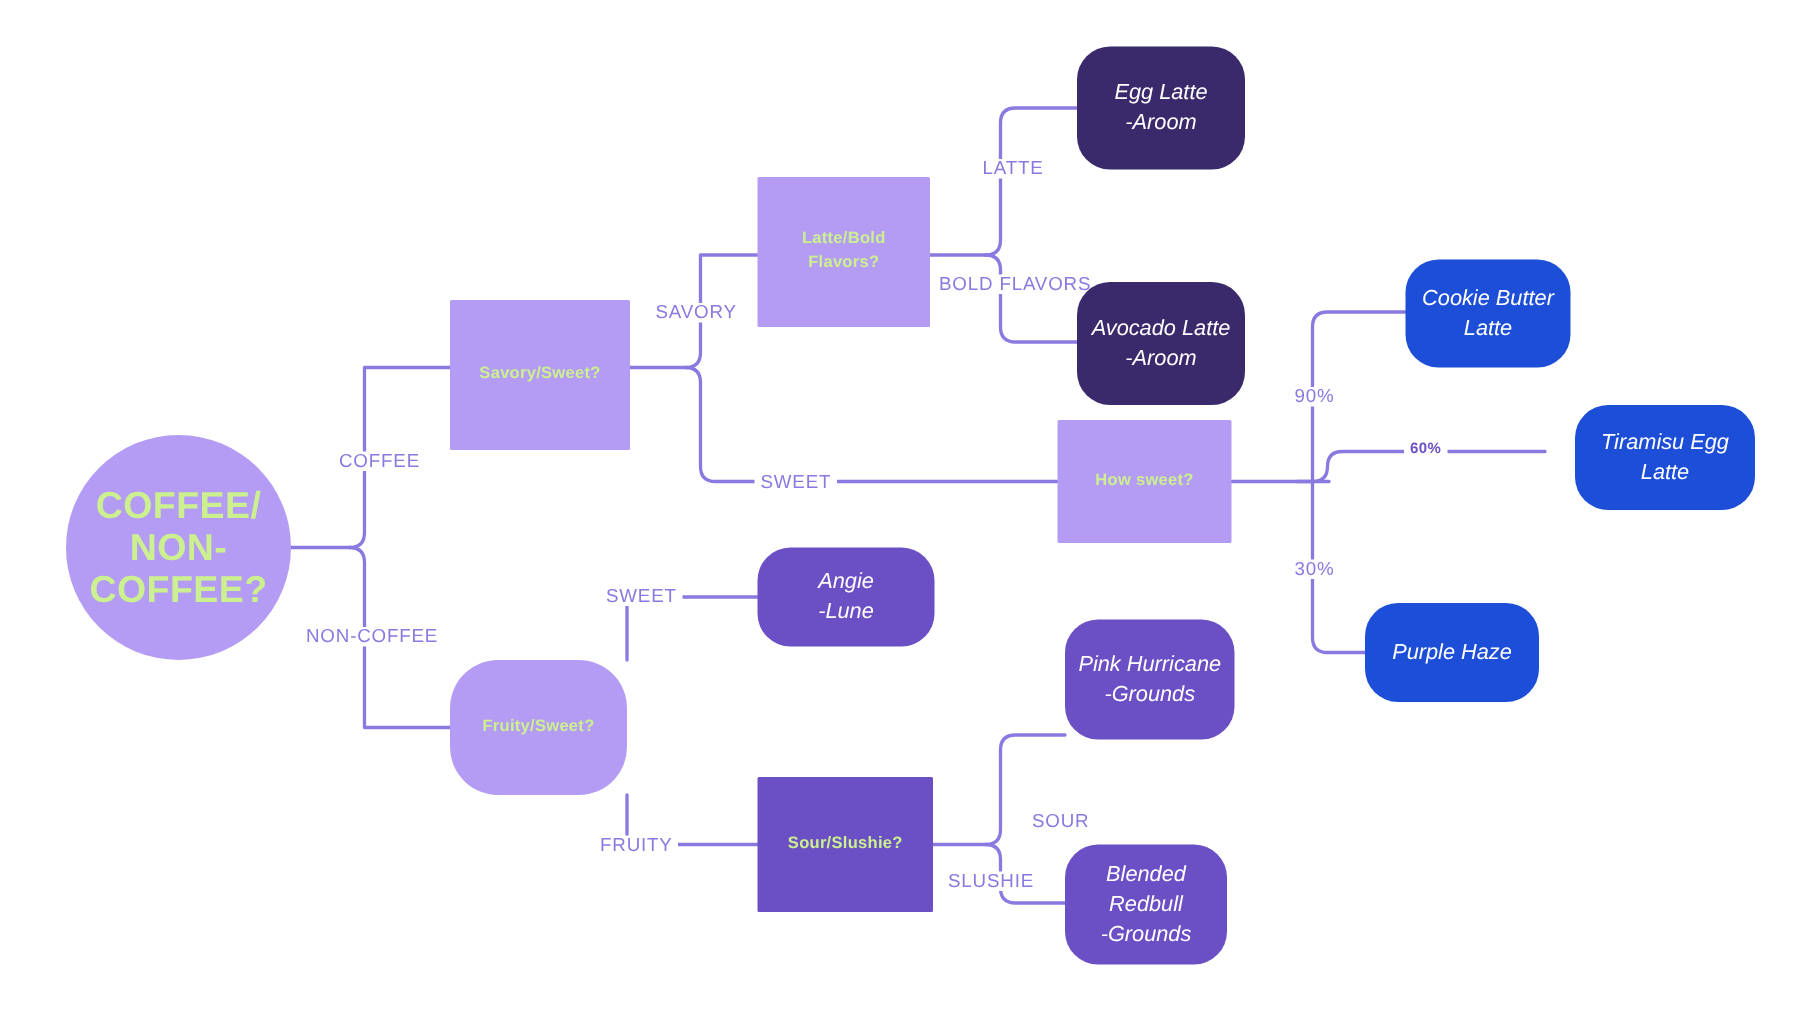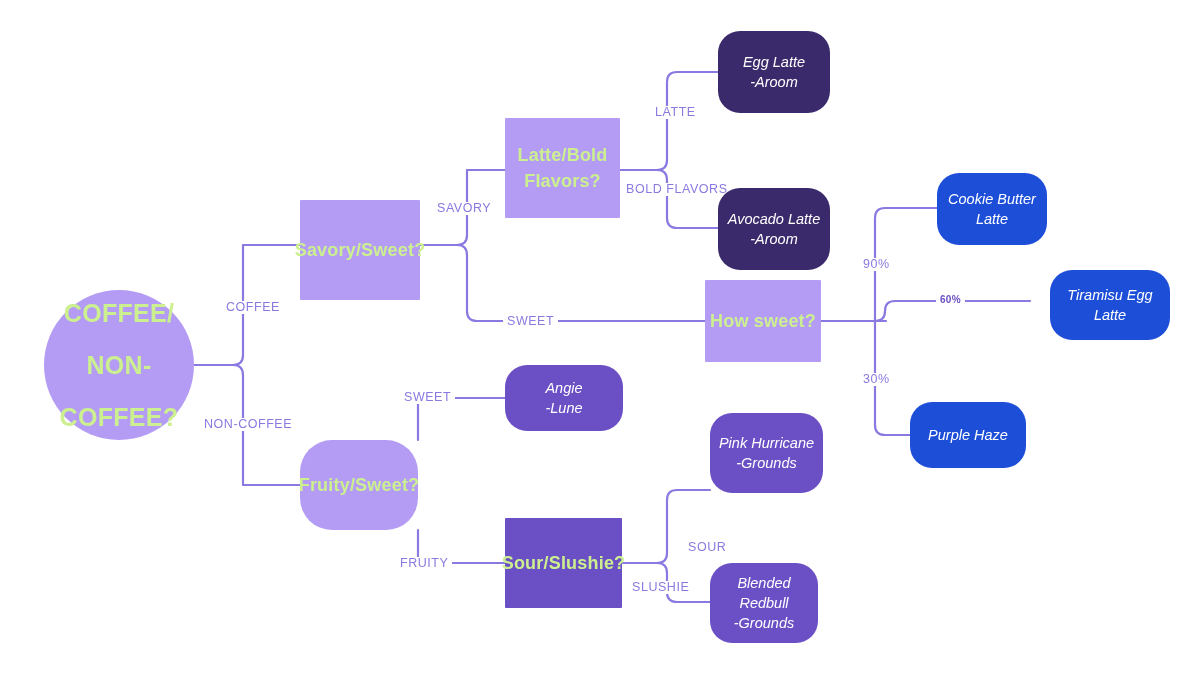--- a/index.html
+++ b/index.html
@@ -23,21 +23,21 @@
     font-weight:bold;
     font-size:25px;
     line-height:1.12;
     letter-spacing:0.3px;
   }
 
   
   .decision{
     color:#ccf08f;
     font-weight:bold;
-    font-size:18px;
+    font-size:11px;
     line-height:1.45;
     letter-spacing:0.2px;
     border-radius:1px;
     align-items:center;
   }
   .decision.light{background:#b49cf5;}
   .decision.mid{background:#6b4fc4;}
 
   
   .leaf{
@@ -111,21 +111,21 @@
   <div class="edge-label" style="left:651px;top:106px;">LATTE</div>
   <div class="edge-label" style="left:622px;top:183px;">BOLD FLAVORS</div>
   <div class="edge-label" style="left:859px;top:258px;">90%</div>
   <div class="edge-label strong" style="left:936px;top:295px;">60%</div>
   <div class="edge-label" style="left:859px;top:373px;">30%</div>
   <div class="edge-label" style="left:400px;top:391px;">SWEET</div>
   <div class="edge-label" style="left:396px;top:557px;">FRUITY</div>
   <div class="edge-label" style="left:684px;top:541px;">SOUR</div>
   <div class="edge-label" style="left:628px;top:581px;">SLUSHIE</div>
 
-  <div class="node root-circle" style="left:44px;top:290px;width:150px;height:150px;flex-direction:column;gap:24px;">
+  <div class="node root-circle" style="left:44px;top:290px;width:150px;height:150px;flex-direction:column;">
     <span>COFFEE/</span>
     <span>NON-</span>
     <span>COFFEE?</span>
   </div>
 
   <div class="node decision light" style="left:300px;top:200px;width:120px;height:100px;">
     <span>Savory/Sweet?</span>
   </div>
 
   <div class="node decision light" style="left:505px;top:118px;width:115px;height:100px;flex-direction:column;">

